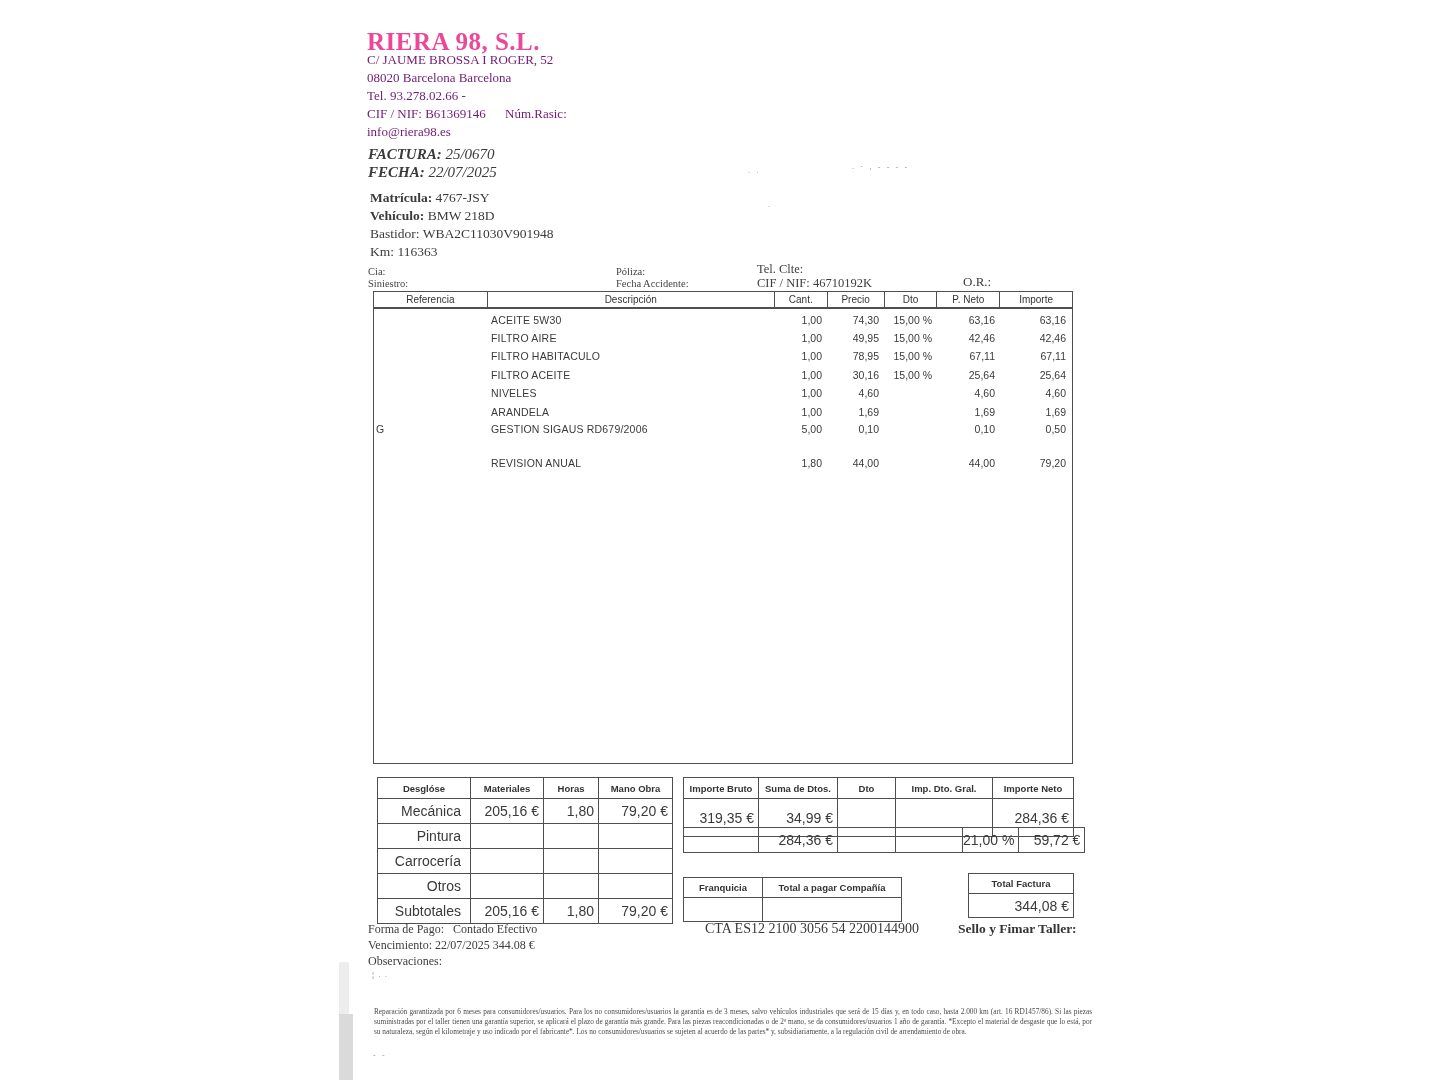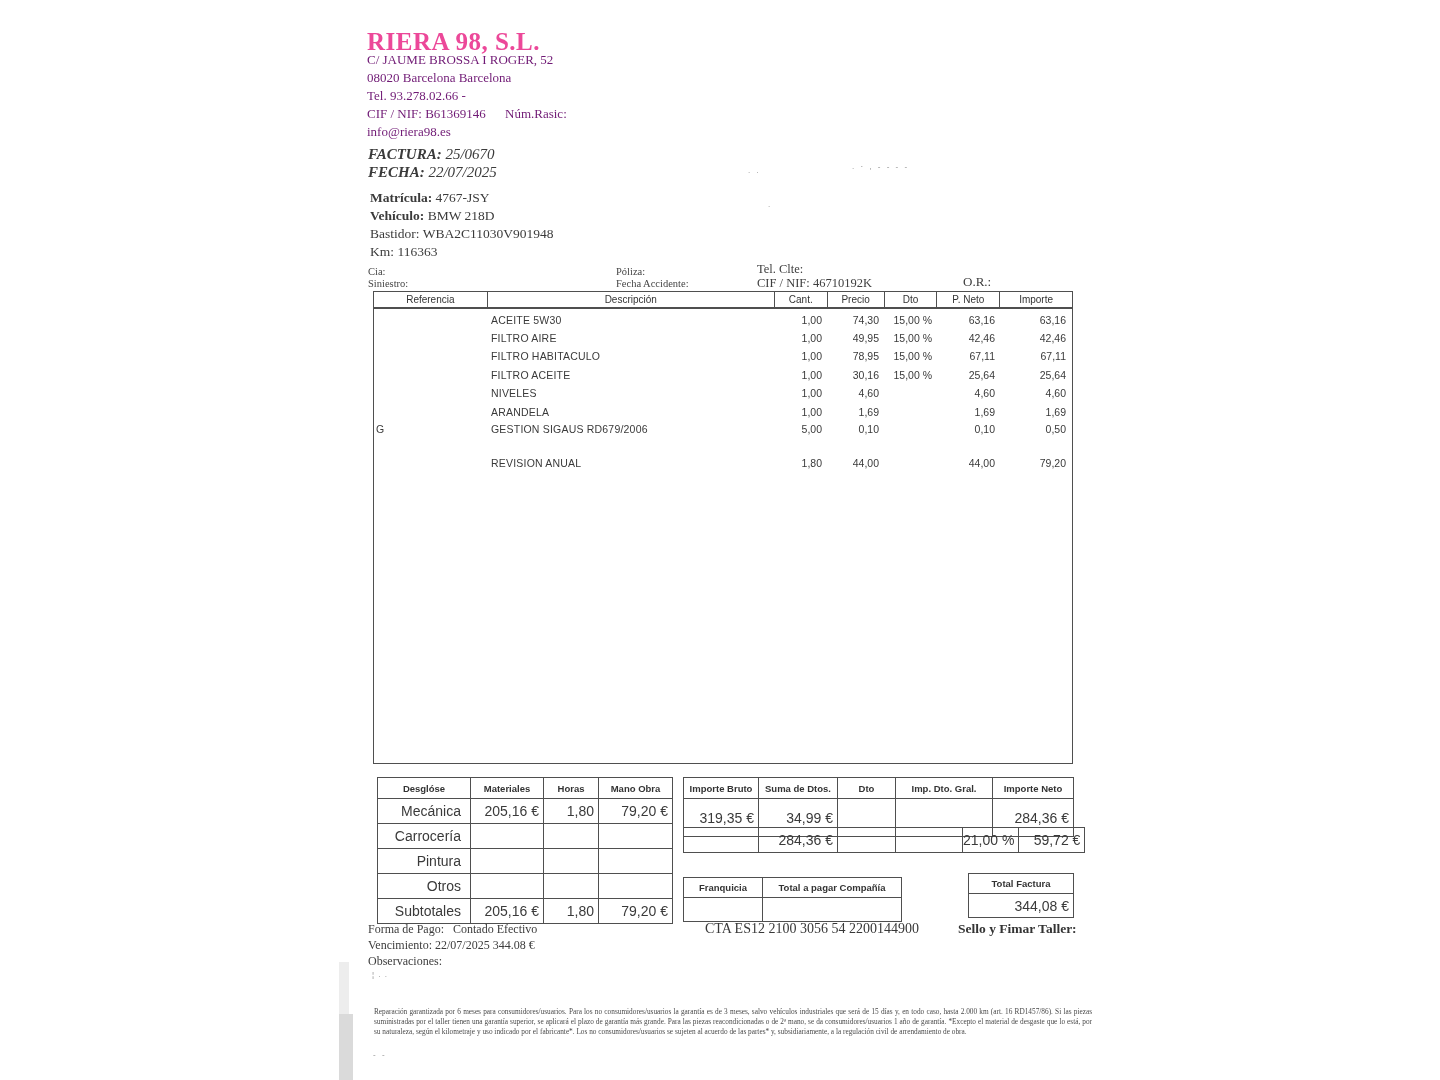--- a/index.html
+++ b/index.html
@@ -218,27 +218,27 @@
       <th>Horas</th>
       <th>Mano Obra</th>
     </tr>
     <tr style="height:25px">
       <td class="lab">Mecánica</td>
       <td class="val">205,16 €</td>
       <td class="val">1,80</td>
       <td class="val">79,20 €</td>
     </tr>
     <tr style="height:25px">
+      <td class="lab">Pintura</td>
+      <td class="val"></td>
+      <td class="val"></td>
+      <td class="val"></td>
+    </tr>
+    <tr style="height:25px">
       <td class="lab">Carrocería</td>
-      <td class="val"></td>
-      <td class="val"></td>
-      <td class="val"></td>
-    </tr>
-    <tr style="height:25px">
-      <td class="lab">Pintura</td>
       <td class="val"></td>
       <td class="val"></td>
       <td class="val"></td>
     </tr>
     <tr style="height:25px">
       <td class="lab">Otros</td>
       <td class="val"></td>
       <td class="val"></td>
       <td class="val"></td>
     </tr>

